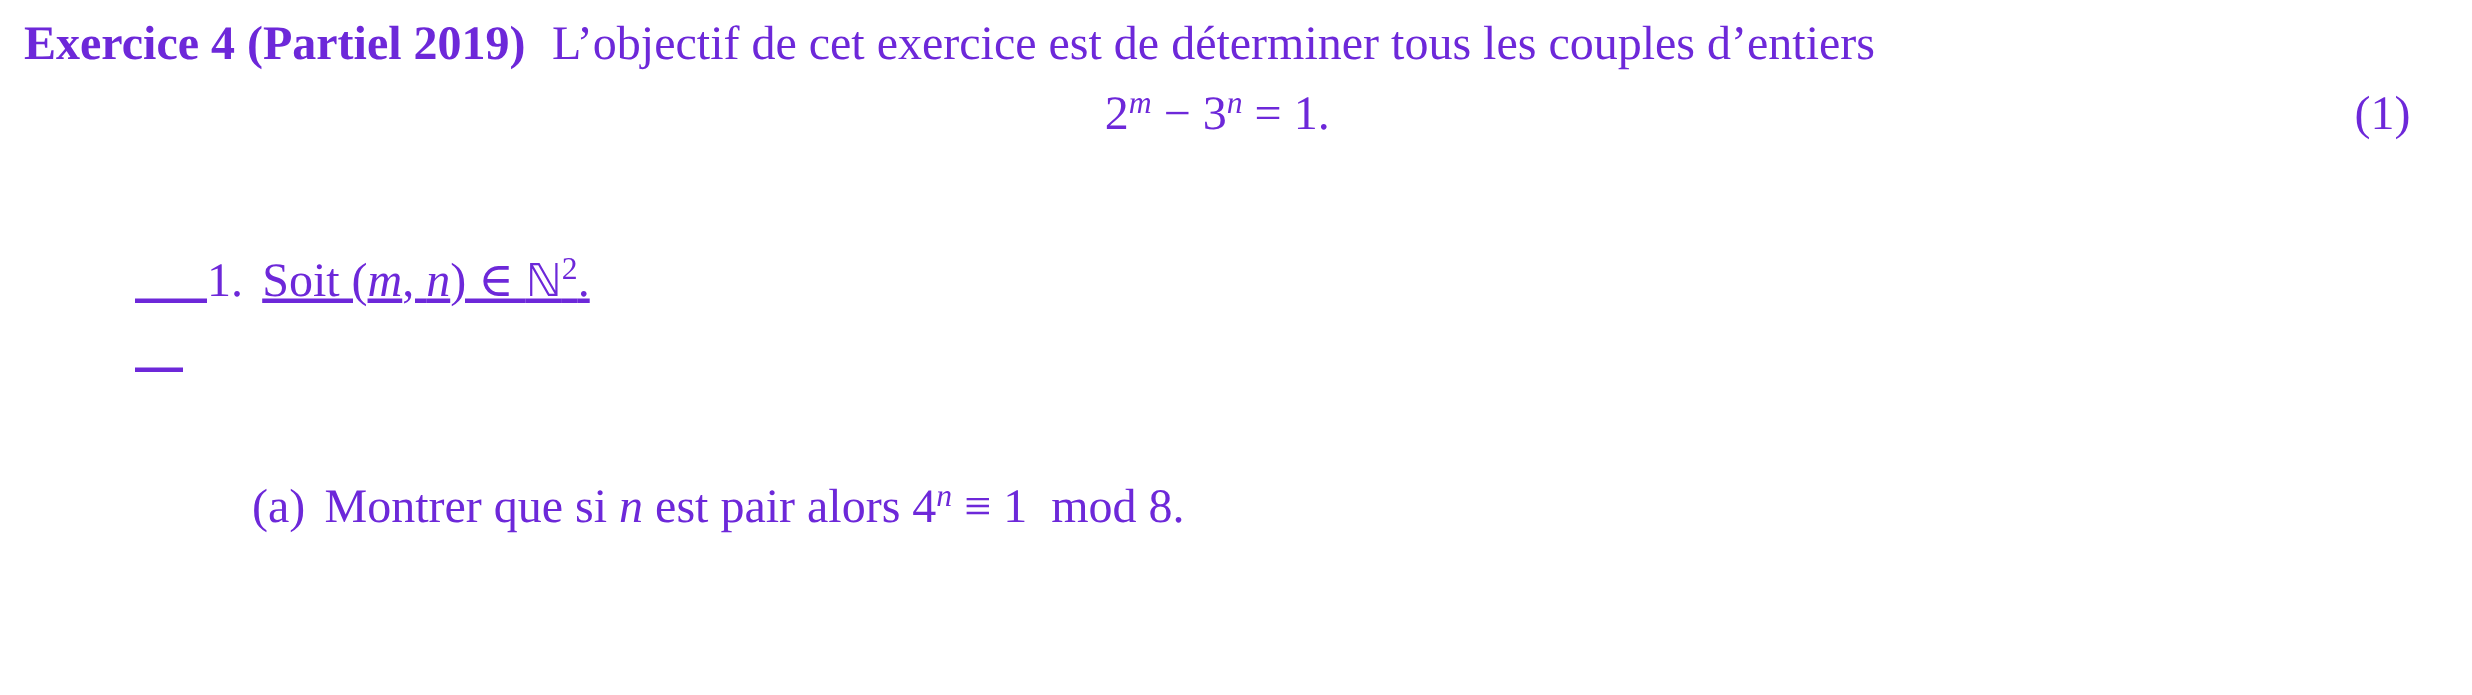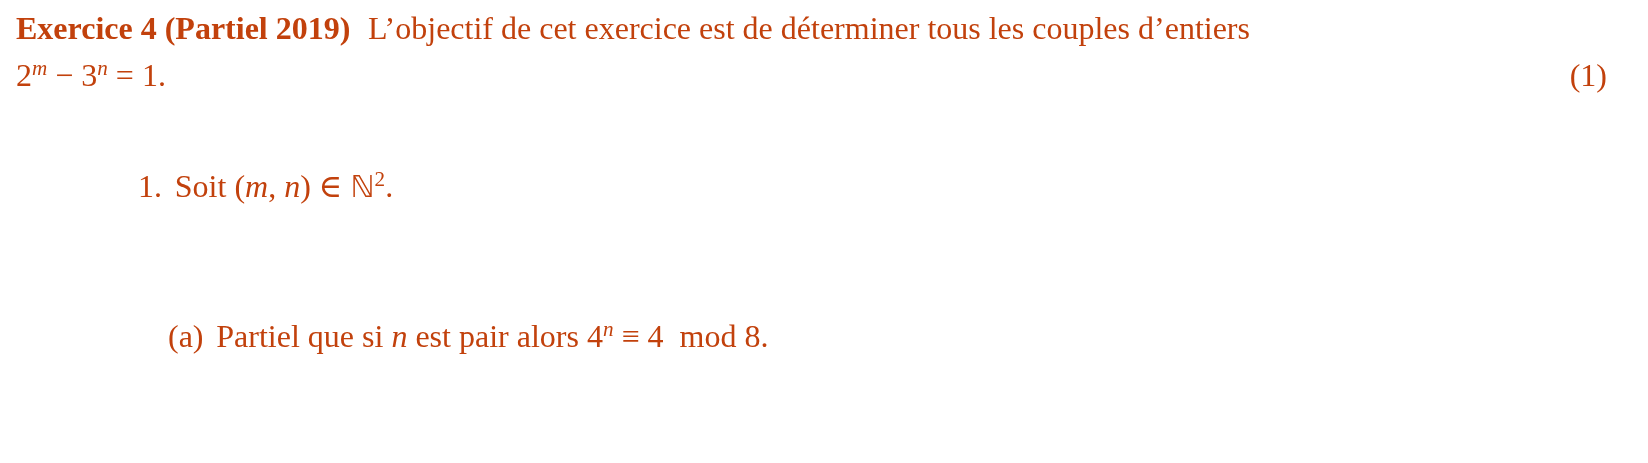--- a/index.html
+++ b/index.html
@@ -7,21 +7,21 @@
     padding: 0;
     background: #ffffff;
   }
   .page {
     position: relative;
     width: 1648px;
     height: 373px;
     box-sizing: border-box;
     padding: 6px 41px 0 16px;
     background: #ffffff;
-    color: #c2410c;
+    color: #6d28d9;
     font-family: "Liberation Serif", "DejaVu Serif", serif;
     font-size: 32px;
     line-height: 45px;
     overflow: hidden;
   }
   .line, .content, .eq-body, .row { white-space: pre-wrap; }
 
   
   .seg-b   { font-weight: bold; margin-right: 0.55em; }
   .seg-i   { font-style: italic; }
@@ -44,32 +44,32 @@
   .equation-row {
     position: relative;
     height: 52px;
     margin-top: 0;
   }
   .eq-body {
     position: absolute;
     left: 0;
     right: 0;
     top: 2px;
-    text-align: left;
+    text-align: center;
   }
   .eq-tag {
     position: absolute;
     right: 0;
     top: 2px;
   }
 
   
   .list { margin-top: 16px; }
   .row  { margin-top: 15px; }
-  .lvl1 { padding-left: 74px; }
+  .lvl1 { padding-left: 74px; text-decoration: underline; }
   .lvl2 { padding-left: 104px; }
   .num  { display: inline-block; margin-right: 0.40em; }
 </style>
 </head>
 <body>
 
 <div class="page">
 
   <div class="header">
     <div class="line"><span class="seg seg-b">Exercice 4 (Partiel 2019)</span><span class="seg">L’objectif de cet exercice est de déterminer tous les couples d’entiers</span></div>
@@ -80,18 +80,18 @@
     <div class="eq-tag">(1)</div>
   </div>
 
   <div class="list">
 
     <div class="row lvl1">
       <span class="num">1.</span><span class="content"><span class="seg">Soit (</span><span class="seg seg-i">m</span><span class="seg">, </span><span class="seg seg-i">n</span><span class="seg">) ∈ </span><span class="seg seg-bb">ℕ</span><span class="seg seg-sup">2</span><span class="seg">.</span></span>
     </div>
 
     <div class="row lvl2">
-      <span class="num">(a)</span><span class="content"><span class="seg">Partiel que si </span><span class="seg seg-i">n</span><span class="seg"> est pair alors 4</span><span class="seg seg-isup">n</span><span class="seg"> ≡ 4  mod 8.</span></span>
+      <span class="num">(a)</span><span class="content"><span class="seg">Montrer que si </span><span class="seg seg-i">n</span><span class="seg"> est pair alors 4</span><span class="seg seg-isup">n</span><span class="seg"> ≡ 1  mod 8.</span></span>
     </div>
 
   </div>
 
 </div>
 
 </body></html>

